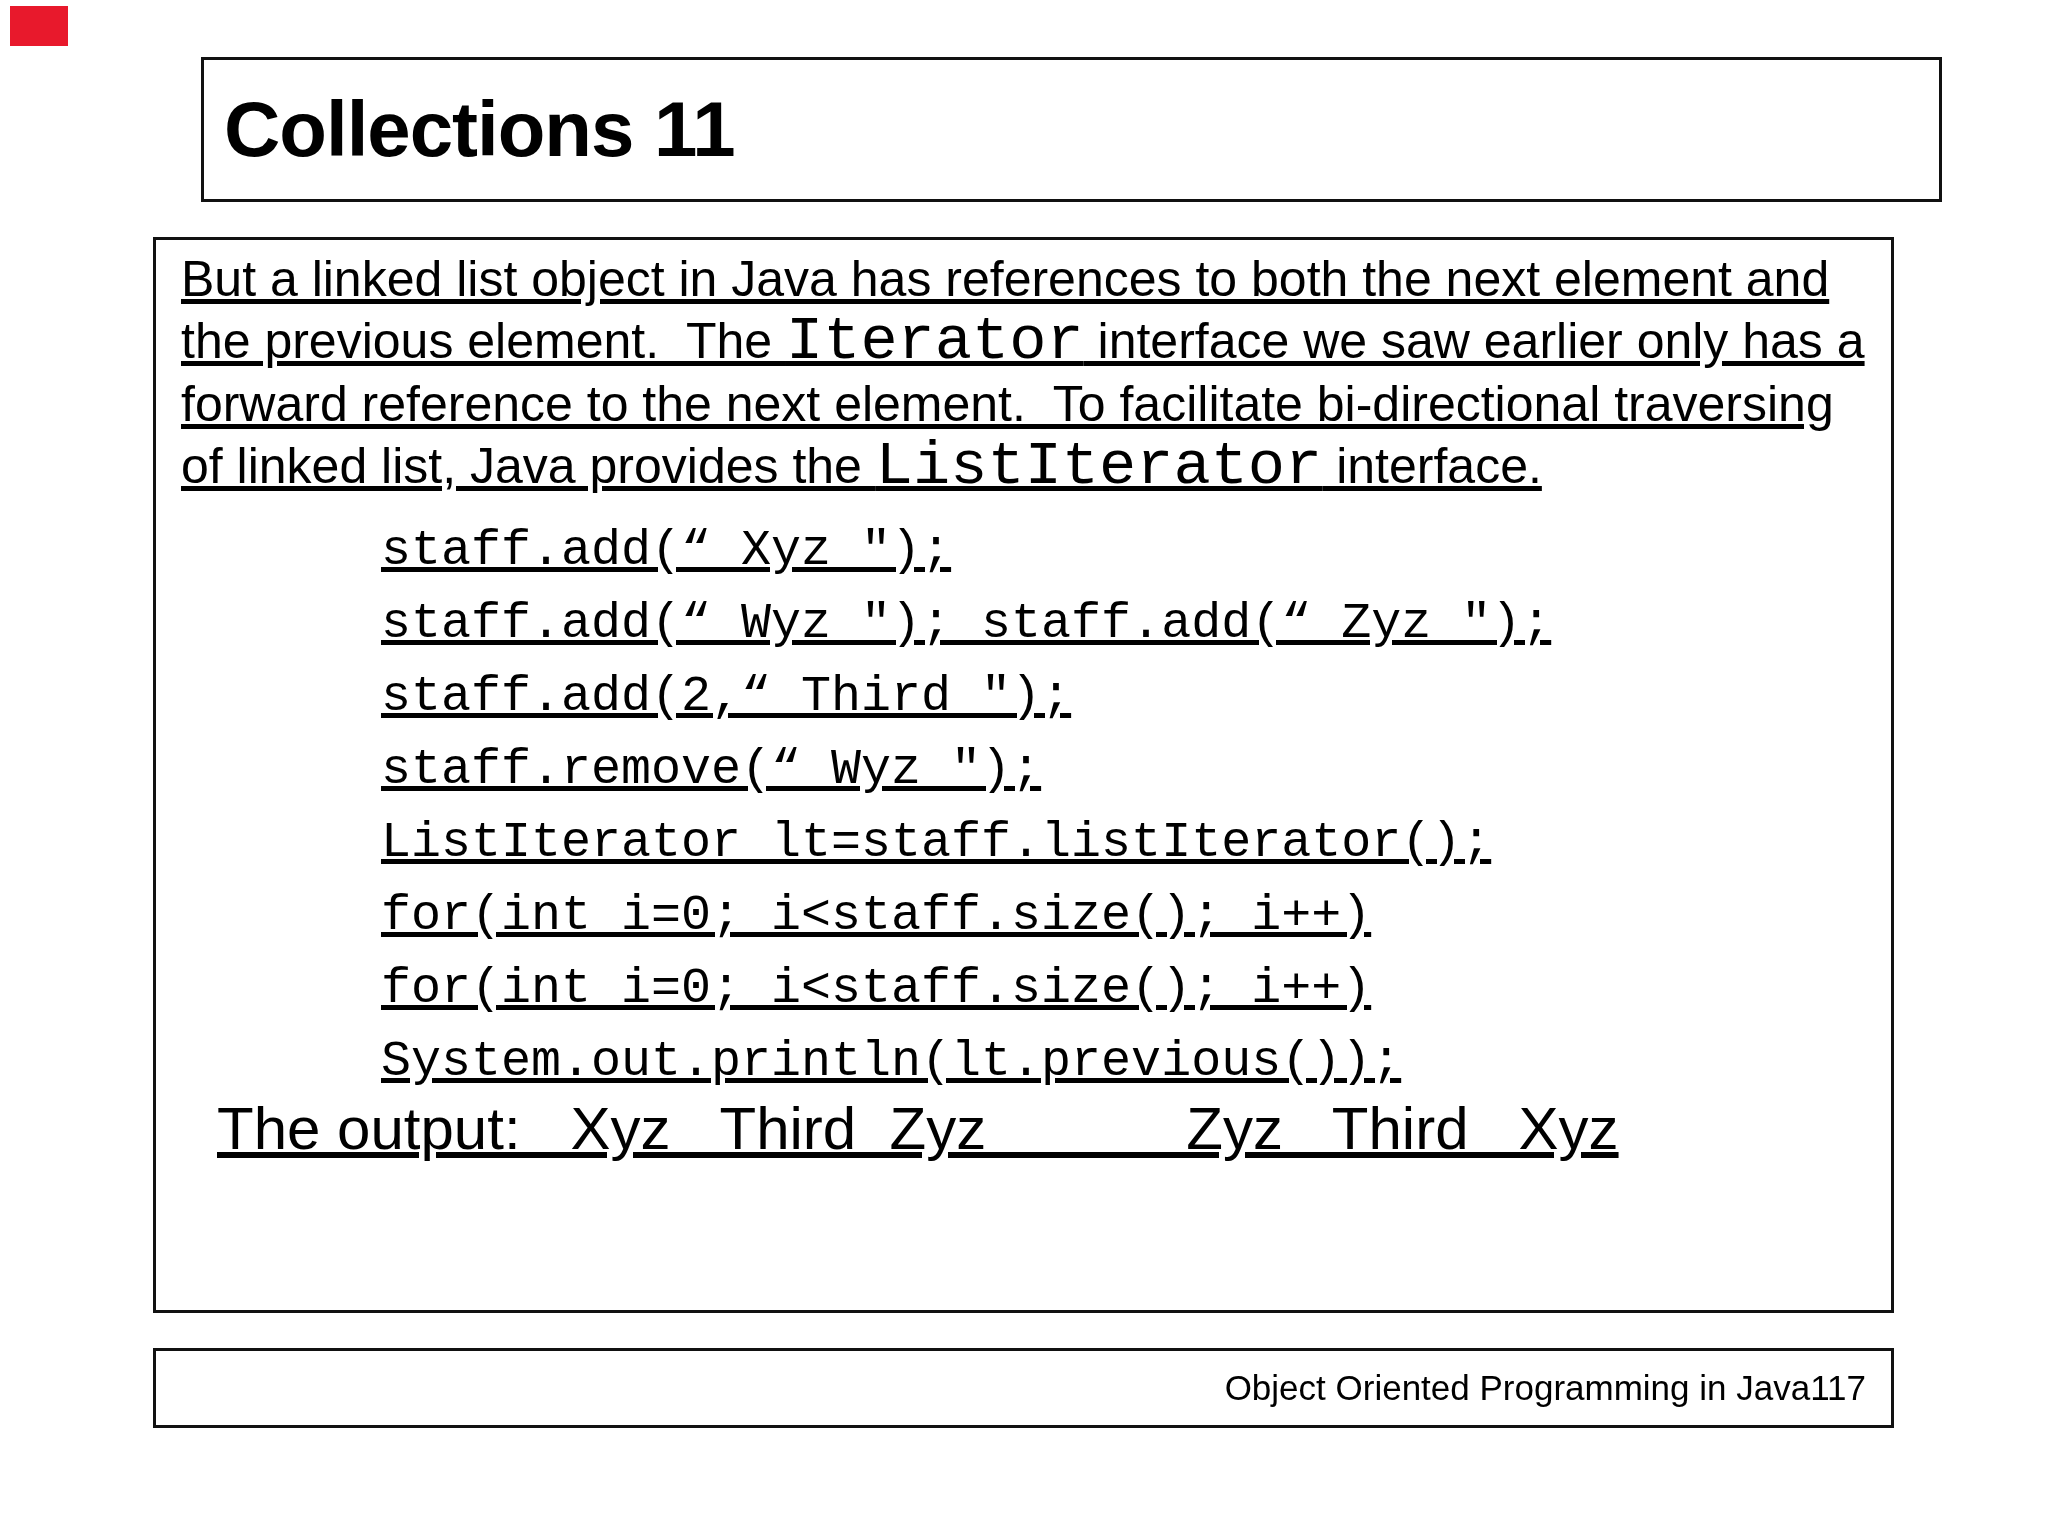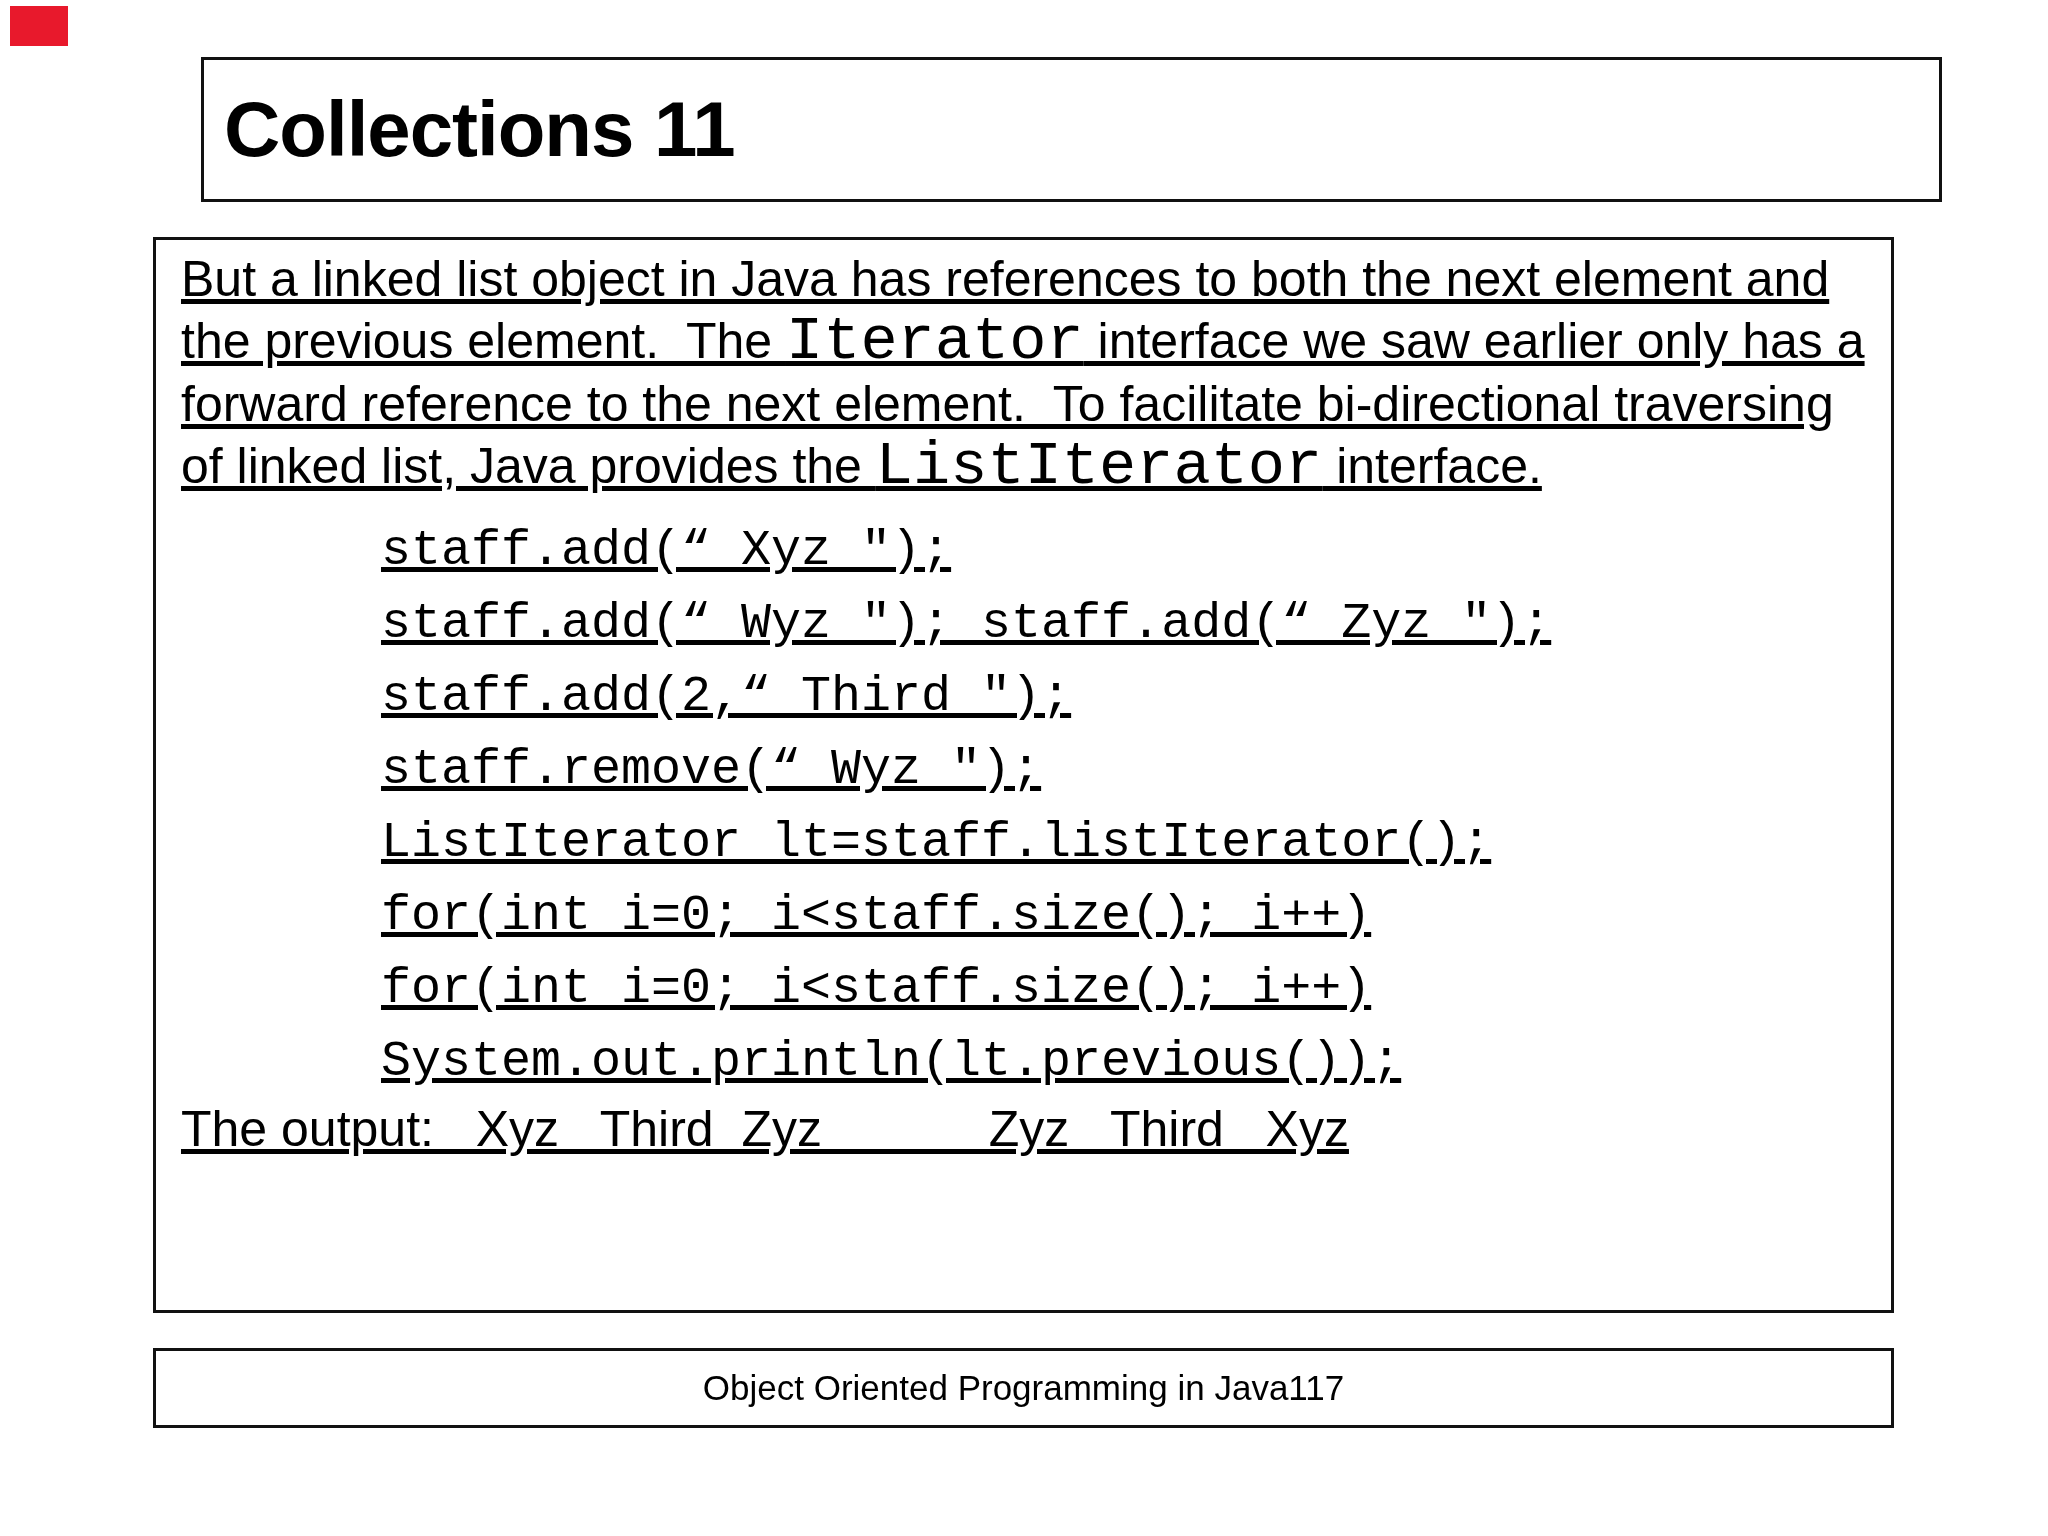--- a/index.html
+++ b/index.html
@@ -61,29 +61,30 @@
     margin-top: 16px;
     margin-left: 200px;
     font-family: "Liberation Mono", "DejaVu Sans Mono", monospace;
     font-size: 50px;
   }
   .code-line {
     line-height: 73px;
     white-space: pre;
   }
   .output-line {
-    font-size: 50px;
+    font-size: 60px;
     line-height: 62px;
     white-space: pre;
+    margin-left: 36px;
   }
   .footer-box {
     top: 1348px;
     height: 80px;
     display: flex;
-    justify-content: center;
+    justify-content: flex-end;
     align-items: center;
     padding: 0 25px;
     font-size: 35px;
   }
 </style>
 </head>
 <body>
 
 <div class="slide">
 

